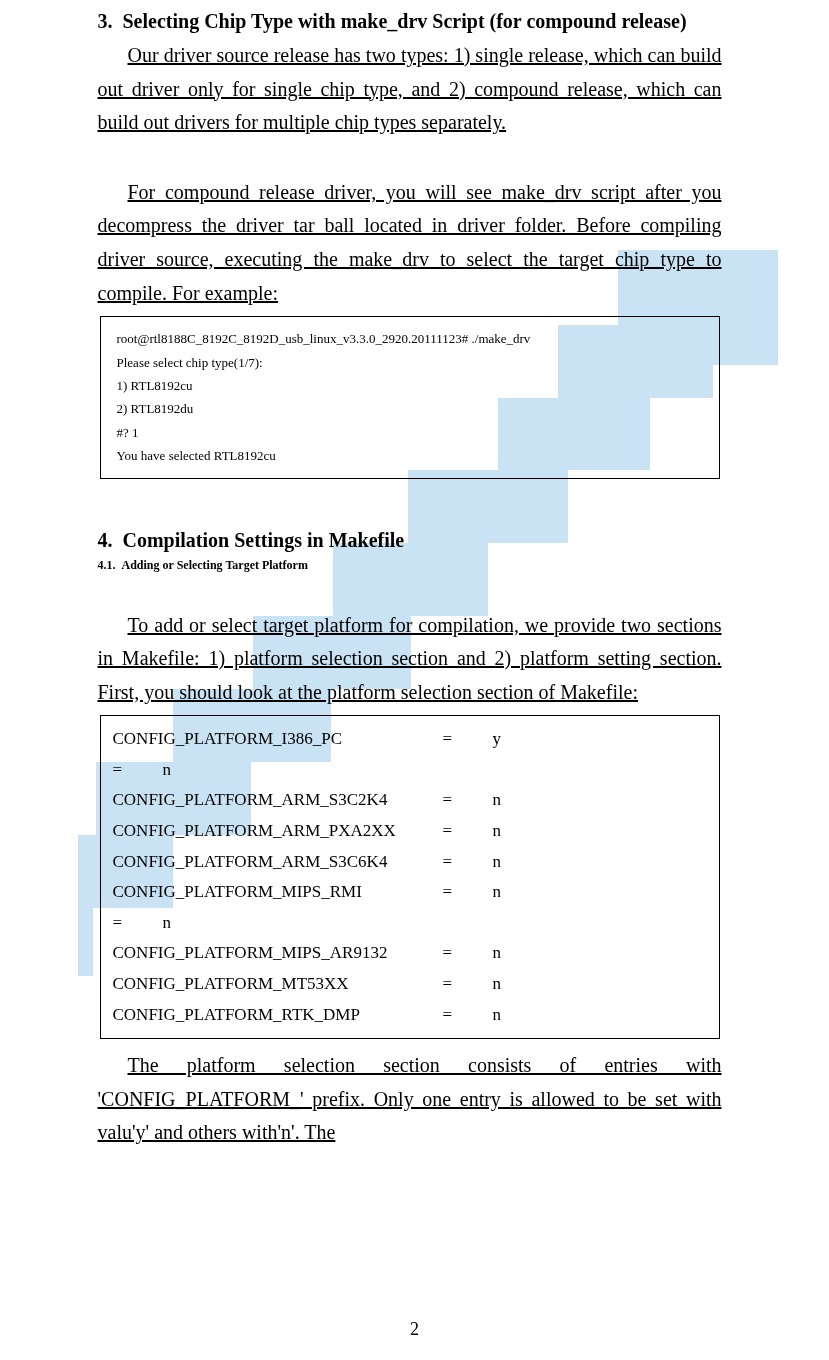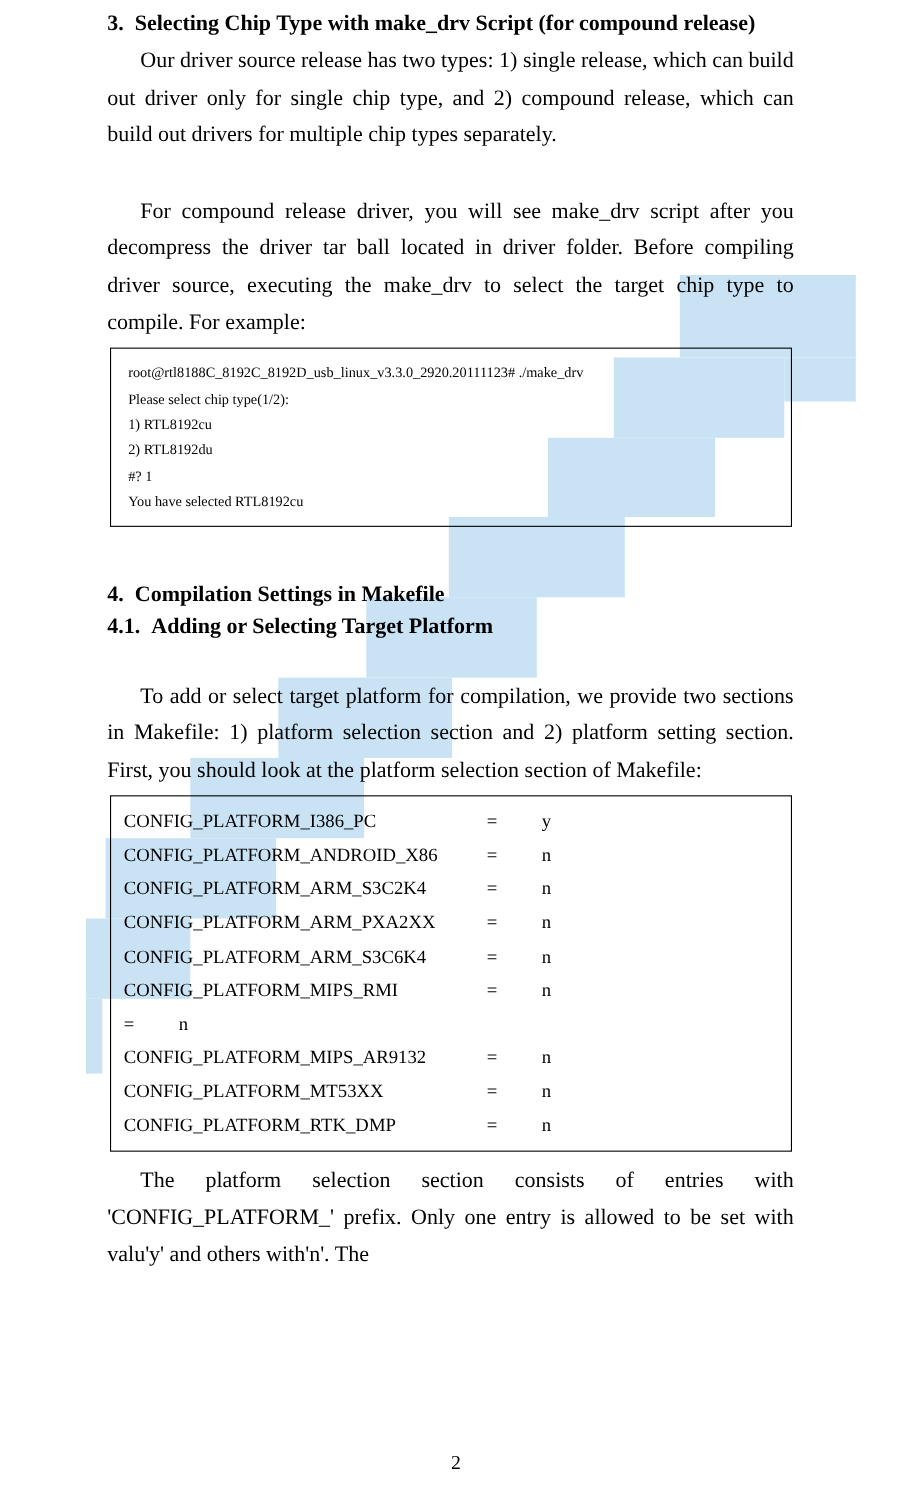--- a/index.html
+++ b/index.html
@@ -35,31 +35,32 @@
     position: relative;
     z-index: 1;
   }
   .heading {
     font-weight: bold;
     font-size: 20px;
     margin: 0 0 6px 0;
   }
   .subheading {
     font-weight: bold;
-    font-size: 20px;
+    font-size: 12px;
     margin: 0 0 6px 0;
   }
   .para {
     font-size: 20px;
     line-height: 1.68;
     margin: 0 0 6px 0;
     text-align: justify;
   }
   .indent {
     text-indent: 30px;
+    text-decoration: underline;
   }
   .terminal-box {
     border: 1px solid #000;
     margin: 6px 2px 20px 2px;
     padding: 10px 16px 10px 16px;
     font-size: 13px;
     line-height: 1.8;
     font-family: "Times New Roman", Times, serif;
     background: transparent;
   }
@@ -122,21 +123,21 @@
     </div>
 
     <p class="para indent">Our driver source release has two types: 1) single release, which can build out driver only for single chip type, and 2) compound release, which can build out drivers for multiple chip types separately.</p>
 
     <div class="spacer"></div>
 
     <p class="para indent">For compound release driver, you will see make_drv script after you decompress the driver tar ball located in driver folder. Before compiling driver source, executing the make_drv to select the target chip type to compile. For example:</p>
 
     <div class="terminal-box">
       <div>root@rtl8188C_8192C_8192D_usb_linux_v3.3.0_2920.20111123# ./make_drv</div>
-      <div>Please select chip type(1/2):</div>
+      <div>Please select chip type(1/7):</div>
       <div>1) RTL8192cu</div>
       <div>2) RTL8192du</div>
       <div>#? 1</div>
       <div>You have selected RTL8192cu</div>
     </div>
 
     <div class="spacer"></div>
 
     <div class="heading">
       <span>4.</span>&nbsp;&nbsp;<span>Compilation Settings in Makefile</span>
@@ -151,21 +152,20 @@
 
     <p class="para indent">To add or select target platform for compilation, we provide two sections in Makefile: 1) platform selection section and 2) platform setting section. First, you should look at the platform selection section of Makefile:</p>
 
     <div class="config-box">
       <div class="config-row">
         <span class="config-name">CONFIG_PLATFORM_I386_PC</span>
         <span class="config-eq">=</span>
         <span class="config-val">y</span>
       </div>
       <div class="config-row">
-        <span class="config-name">CONFIG_PLATFORM_ANDROID_X86</span>
         <span class="config-eq">=</span>
         <span class="config-val">n</span>
       </div>
       <div class="config-row">
         <span class="config-name">CONFIG_PLATFORM_ARM_S3C2K4</span>
         <span class="config-eq">=</span>
         <span class="config-val">n</span>
       </div>
       <div class="config-row">
         <span class="config-name">CONFIG_PLATFORM_ARM_PXA2XX</span>

